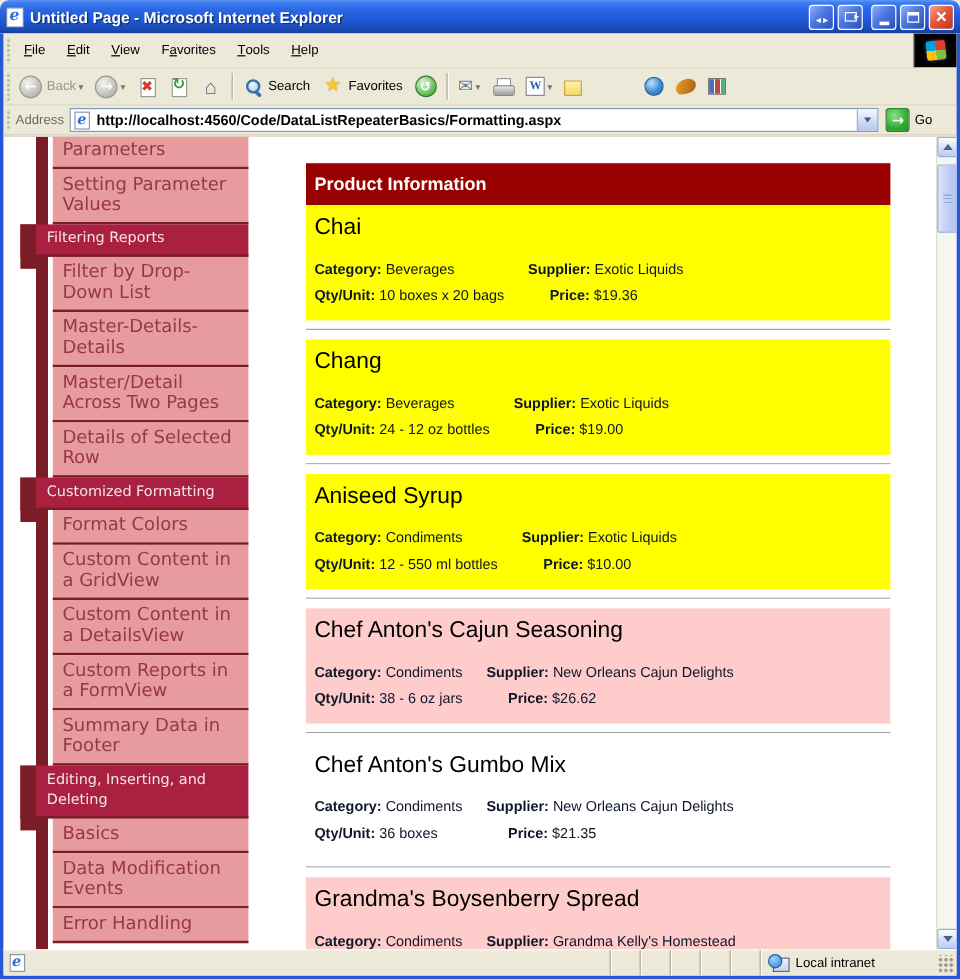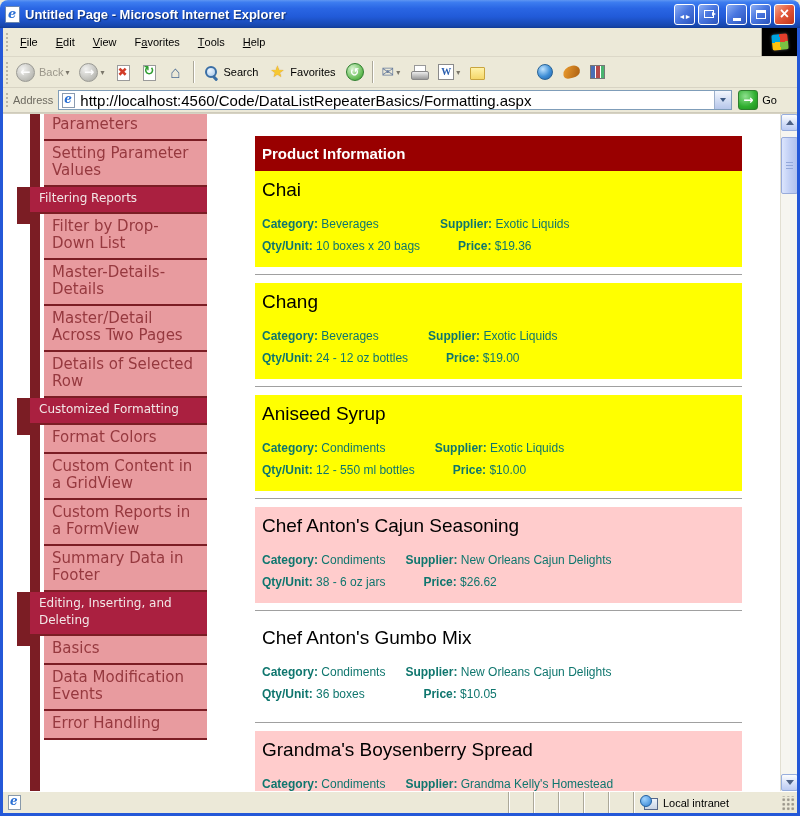--- a/index.html
+++ b/index.html
@@ -89,21 +89,21 @@
   .i-msn { width: 17px; height: 12px; background: linear-gradient(120deg,#f0a030,#a85c10); border-radius: 60% 40% 50% 30%; transform: rotate(-12deg); }
   .i-reference { width: 15px; height: 14px; border: 1px solid #777;
      background: linear-gradient(90deg,#4a6fb5 0 4px,#fff 4px 5px,#b54a4a 5px 9px,#fff 9px 10px,#4ab56f 10px 15px); }
 
   
   .addressbar { height: 25px; display: flex; align-items: center; border-bottom: 1px solid #cfcbbb; background: #ece9d8; padding-right: 20px; }
   .addr-label { font-size: 11px; color: #6d6a60; margin: 0 5px 0 2px; }
   .addr-input { flex: 1; height: 20px; background: #fff; border: 1px solid #7f9db9; display: flex; align-items: center; padding-left: 3px; position: relative; }
   .addr-icon { width: 13px; height: 15px; background: #fff; border: 1px solid #8a9ab0; position: relative; flex: 0 0 auto; }
   .addr-icon::before { content: "e"; position: absolute; left: 1px; top: -2px; color: #2a6fd4; font: italic bold 12px/1.3 "DejaVu Serif", serif; }
-  .addr-url { font-size: 15px; color: #000; margin-left: 5px; white-space: nowrap; overflow: hidden; flex: 1; }
+  .addr-url { font-size: 12px; color: #000; margin-left: 5px; white-space: nowrap; overflow: hidden; flex: 1; font-weight: bold; }
   .addr-drop { width: 17px; height: 18px; background: linear-gradient(180deg,#f4f7fd,#cdd9f2 60%,#b6c6ea); border-left: 1px solid #9db0cc; display: flex; align-items: center; justify-content: center; }
   .addr-drop .caret { width: 0; height: 0; border-left: 3px solid transparent; border-right: 3px solid transparent; border-top: 4px solid #3e5a84; }
   .go-wrap { display: flex; align-items: center; gap: 4px; margin-left: 6px; }
   .go-btn { width: 20px; height: 20px; border-radius: 3px; border: 1px solid #2f7f2f;
     background: radial-gradient(circle at 35% 30%, #8ee08e, #2fae2f 60%, #1f8f1f); display: flex; align-items: center; justify-content: center; }
   .go-btn::before { content: "→"; color: #fff; font: bold 12px/1 "DejaVu Sans", sans-serif; }
   .go-label { font-size: 11px; color: #000; }
 
   
   .viewport { flex: 1; position: relative; background: #fff; overflow: hidden; border-top: 1px solid #d6d2c2; }
@@ -112,21 +112,21 @@
   .side-item { margin-left: 27px; background: #e89b9f; color: #96393f; font-size: 15px; line-height: 17px;
     padding: 4px 6px 6px 8px; border-bottom: 2px solid #7b1d24; cursor: pointer; }
   .side-header { position: relative; background: #aa2040; color: #f2e6e6; font-size: 12px; line-height: 17px;
     padding: 3px 6px 5px 22px; border-bottom: 2px solid #7b1d24; cursor: pointer; z-index: 1; }
   .side-header::before { content: ""; position: absolute; left: 0; top: 0; width: 13px; height: calc(100% + 12px); background: #7b1d24; }
 
   .main { position: absolute; left: 252px; top: 11px; width: 487px; font-family: Liberation Sans, sans-serif; }
   .prod-header { margin-top: 11px; background: #990000; color: #fff; font-size: 15px; font-weight: bold; padding: 9px 7px; }
   .card { padding: 3px 8px 10px 5px; }
   .p-name { font-size: 19px; color: #000; padding: 5px 0 12px 2px; }
-  .card-table { border-collapse: collapse; font-size: 12px; color: #0f766e; }
+  .card-table { border-collapse: collapse; font-size: 12px; color: #0f172a; }
   .card-table td { padding: 4px 18px 4px 2px; white-space: nowrap; }
   .card-table .price-cell { padding-left: 20px; }
   .card-hr { border: none; border-top: 1px solid #a0a0a0; border-bottom: 1px solid #fff; height: 0; margin: 7px 0; }
 
   
   .vscroll { position: absolute; right: 0; top: 0; bottom: 0; width: 17px; background: #f6f5f0;
     border-left: 1px solid #e2dfd2; }
   .sb-btn { position: absolute; left: 0; width: 17px; height: 17px; border: 1px solid #97aede; border-radius: 2px;
     background: linear-gradient(180deg,#fdfdfd,#d2ddf8 60%,#bccbf2); display: flex; align-items: center; justify-content: center; }
   .sb-up { top: 0; }
@@ -325,20 +325,21 @@
           <div class="side-item"><span class="lbl">Parameters</span></div>
           <div class="side-item"><span class="lbl">Setting Parameter Values</span></div>
           <div class="side-header"><span class="lbl">Filtering Reports</span></div>
           <div class="side-item"><span class="lbl">Filter by Drop-Down List</span></div>
           <div class="side-item"><span class="lbl">Master-Details-Details</span></div>
           <div class="side-item"><span class="lbl">Master/Detail Across Two Pages</span></div>
           <div class="side-item"><span class="lbl">Details of Selected Row</span></div>
           <div class="side-header"><span class="lbl">Customized Formatting</span></div>
           <div class="side-item"><span class="lbl">Format Colors</span></div>
           <div class="side-item"><span class="lbl">Custom Content in a GridView</span></div>
+          <div class="side-item"><span class="lbl">Custom Content in a DetailsView</span></div>
           <div class="side-item"><span class="lbl">Custom Reports in a FormView</span></div>
           <div class="side-item"><span class="lbl">Summary Data in Footer</span></div>
           <div class="side-header"><span class="lbl">Editing, Inserting, and Deleting</span></div>
           <div class="side-item"><span class="lbl">Basics</span></div>
           <div class="side-item"><span class="lbl">Data Modification Events</span></div>
           <div class="side-item"><span class="lbl">Error Handling</span></div>
         </nav>
 
       <div class="main">
         <div class="prod-header">Product Information</div>
@@ -410,21 +411,21 @@
             <div class="card" style="background: rgb(255, 255, 255);">
     <div class="p-name">Chef Anton's Gumbo Mix</div>
     <table class="card-table">
       <tbody>
         <tr>
           <td><b class="l-cat">Category:</b> <span class="v-cat">Condiments</span></td>
           <td><b class="l-sup">Supplier:</b> <span class="v-sup">New Orleans Cajun Delights</span></td>
         </tr>
         <tr>
           <td><b class="l-qty">Qty/Unit:</b> <span class="v-qty">36 boxes</span></td>
-          <td class="price-cell"><b class="l-price">Price:</b> <span class="v-price">$10.05</span></td>
+          <td class="price-cell"><b class="l-price">Price:</b> <span class="v-price">$21.35</span></td>
         </tr>
       </tbody>
     </table>
   </div>
             <hr class="card-hr">
             <div class="card" style="background: rgb(255, 204, 204);">
     <div class="p-name">Grandma's Boysenberry Spread</div>
     <table class="card-table">
       <tbody>
         <tr>

